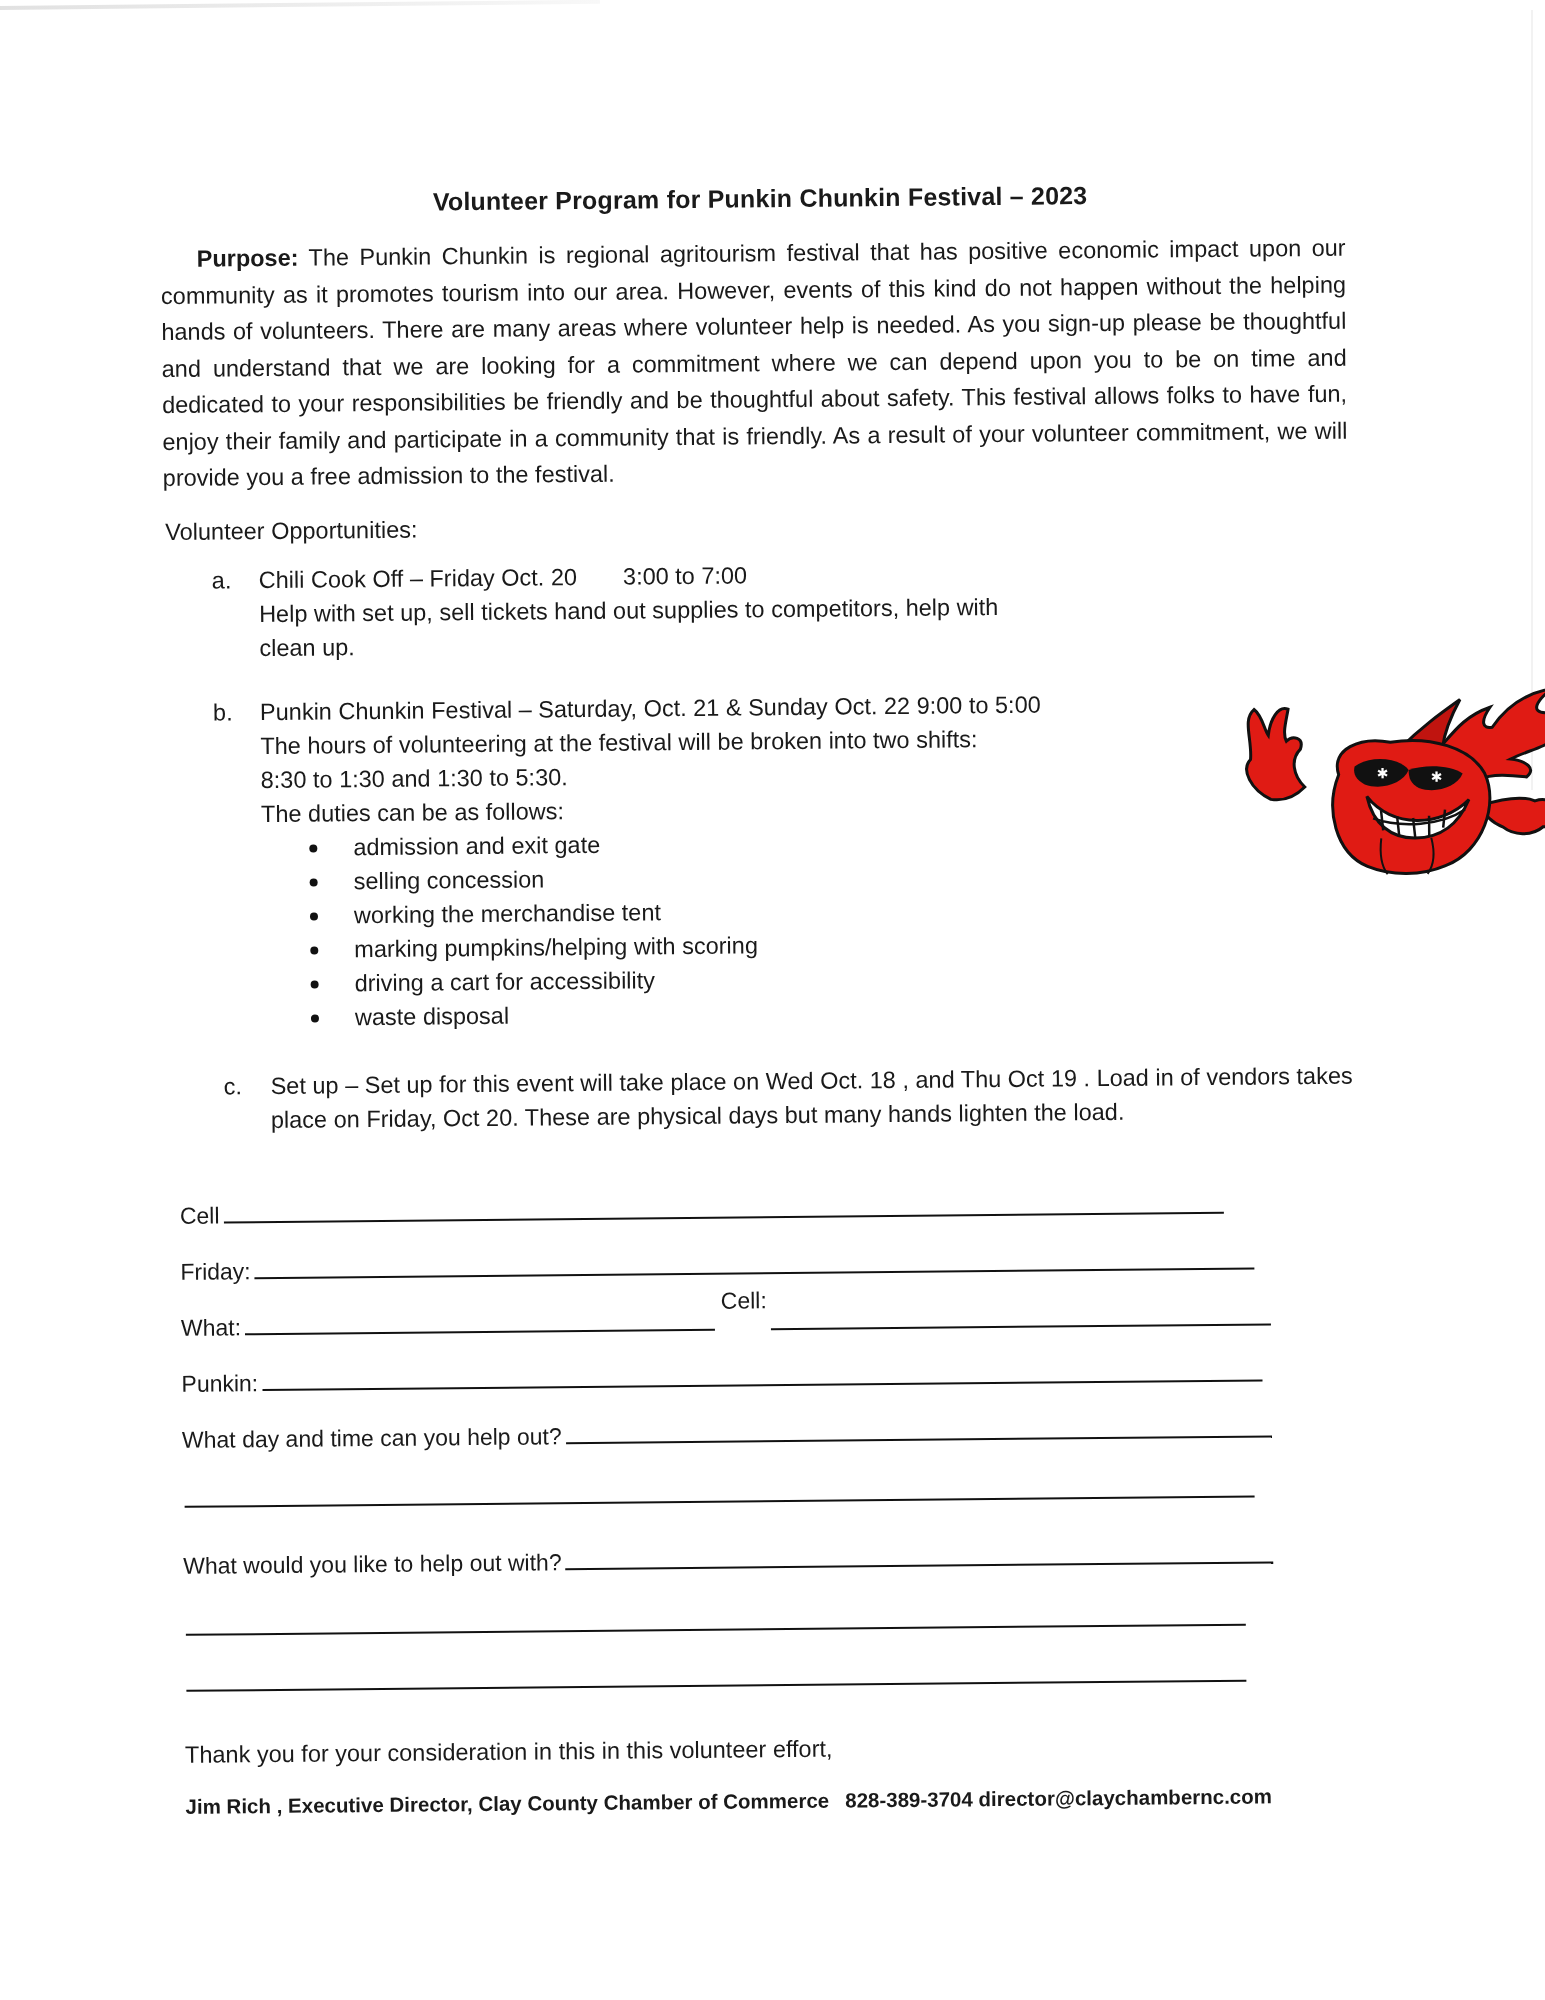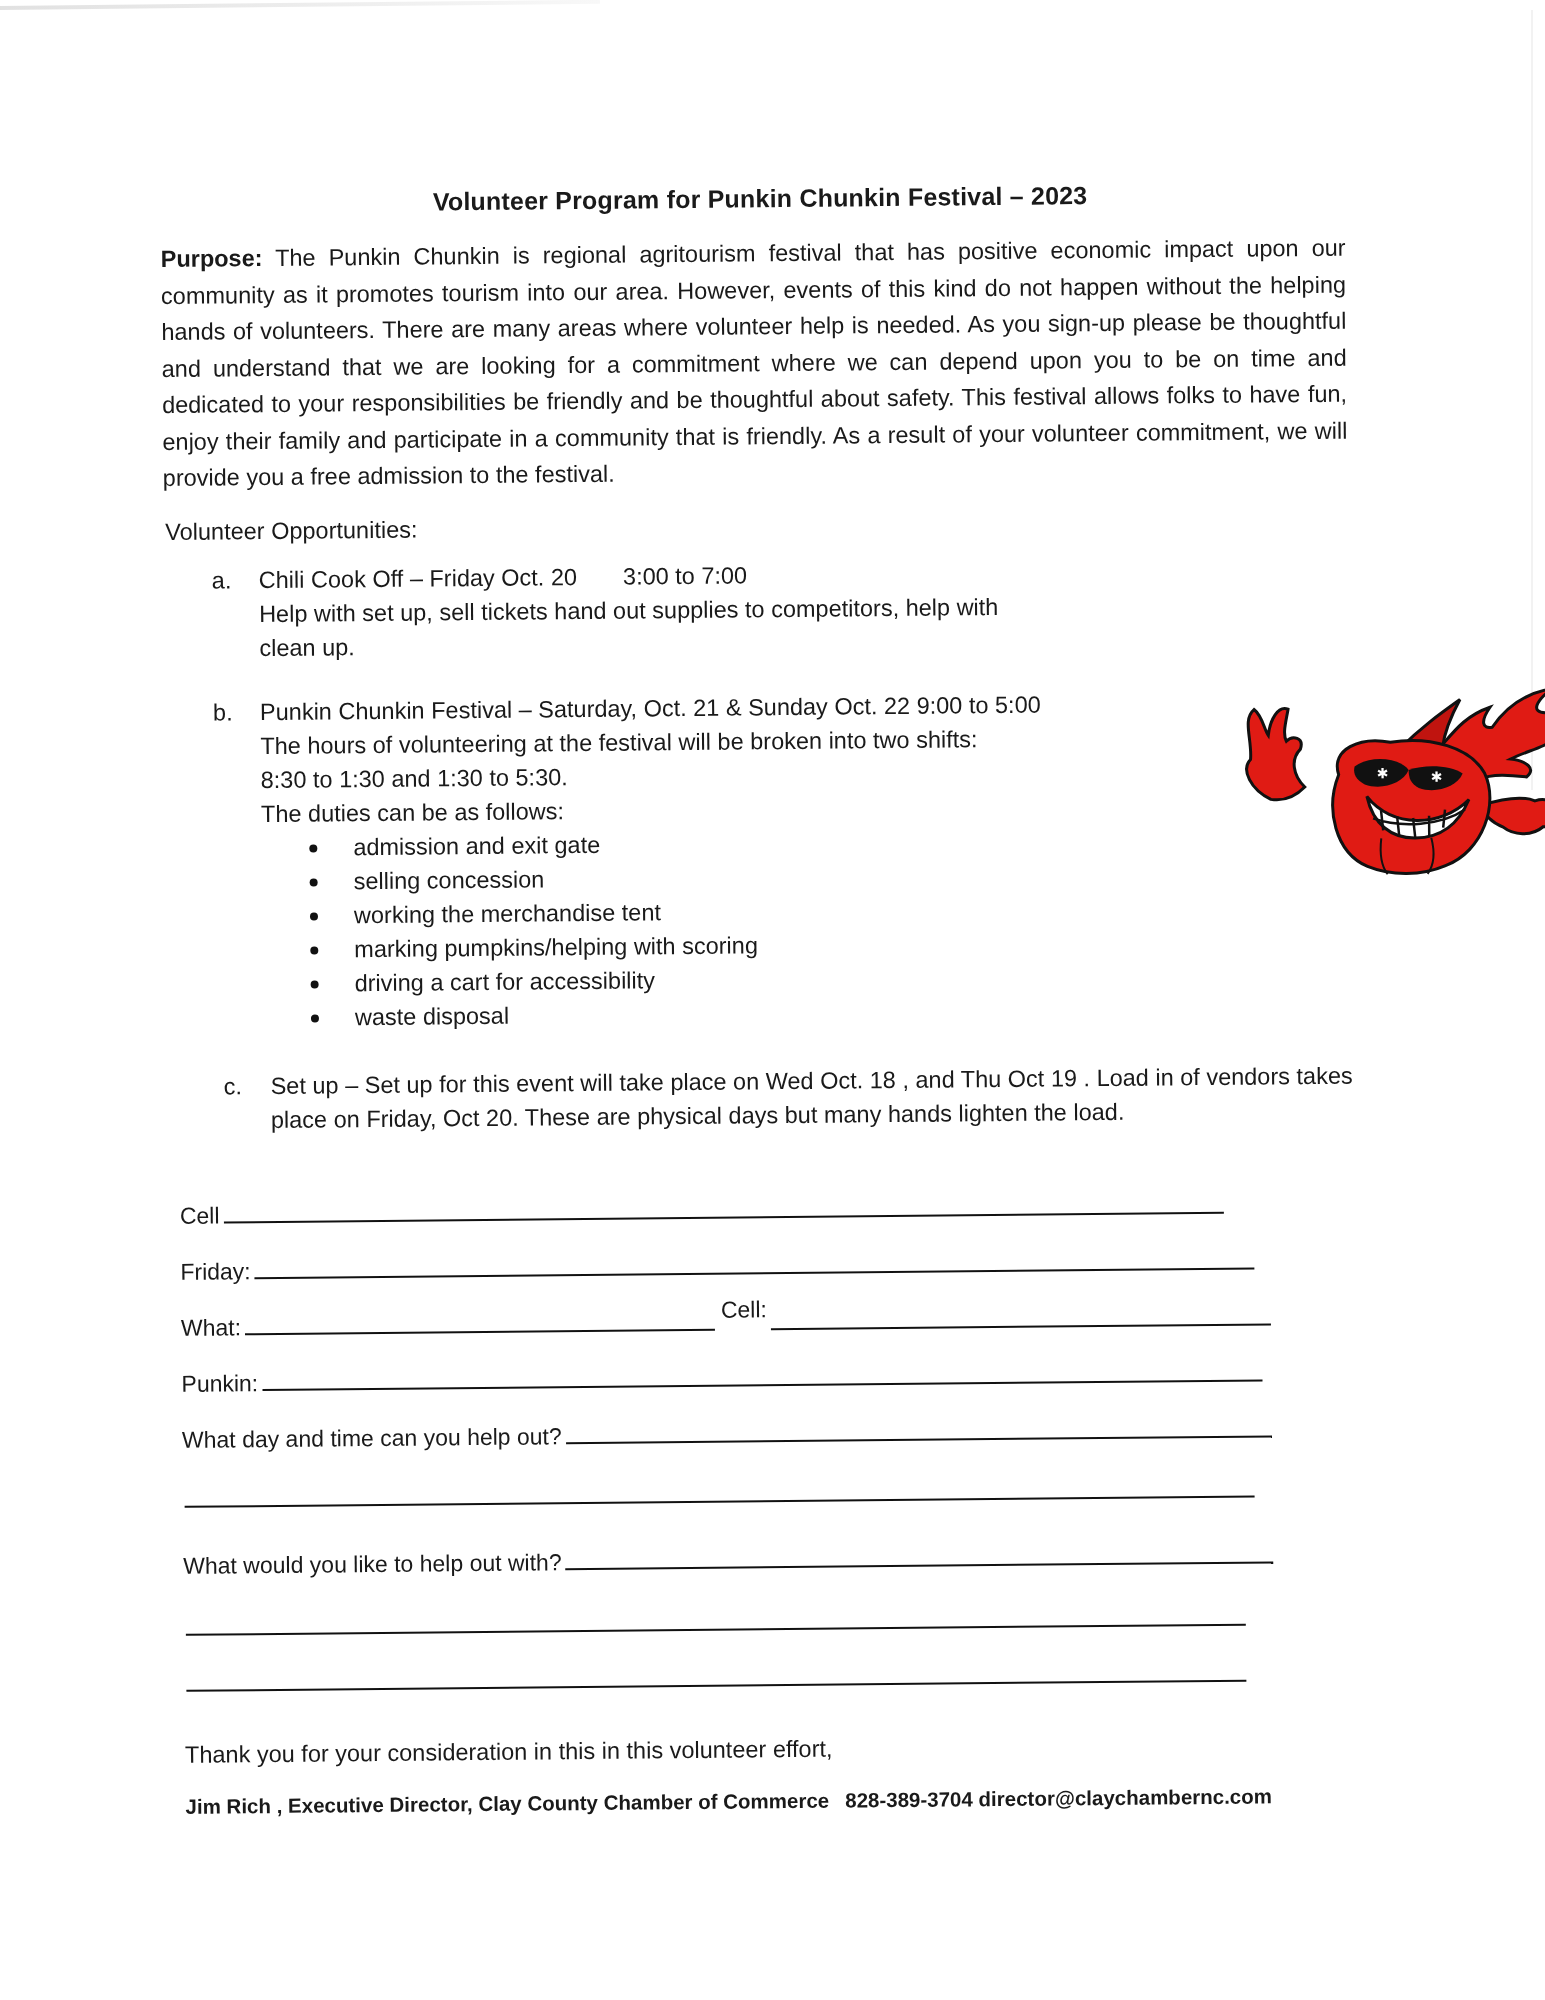--- a/index.html
+++ b/index.html
@@ -46,20 +46,21 @@
   }
   .purpose {
     font-size: 23.5px;
     line-height: 36.5px;
     margin: 0;
     width: 1185px;
     text-align: justify;
   }
   .purpose .label {
     font-weight: bold;
+    margin-left: 36px;
   }
   .opps-heading {
     font-size: 23.5px;
     margin: 22px 0 18px 2px;
   }
   .opp {
     position: relative;
     font-size: 23.5px;
     line-height: 34px;
     padding-left: 95px;
@@ -179,21 +180,21 @@
       <span class="flabel">Cell</span>
       <span class="line grow"></span>
     </div>
     <div class="form-row row-end">
       <span class="flabel">Friday:</span>
       <span class="line grow"></span>
     </div>
     <div class="form-row row-end">
       <span class="flabel">What:</span>
       <span class="line fixed-phone"></span>
-      <span class="flabel" style="margin-left:6px; margin-bottom:13px">Cell:</span>
+      <span class="flabel" style="margin-left:6px; margin-bottom:22px">Cell:</span>
       <span class="line grow"></span>
     </div>
     <div class="form-row row-end">
       <span class="flabel">Punkin:</span>
       <span class="line grow"></span>
     </div>
     <div class="form-row row-end">
       <span class="flabel">What day and time can you help out?</span>
       <span class="line grow"></span>
     </div>

